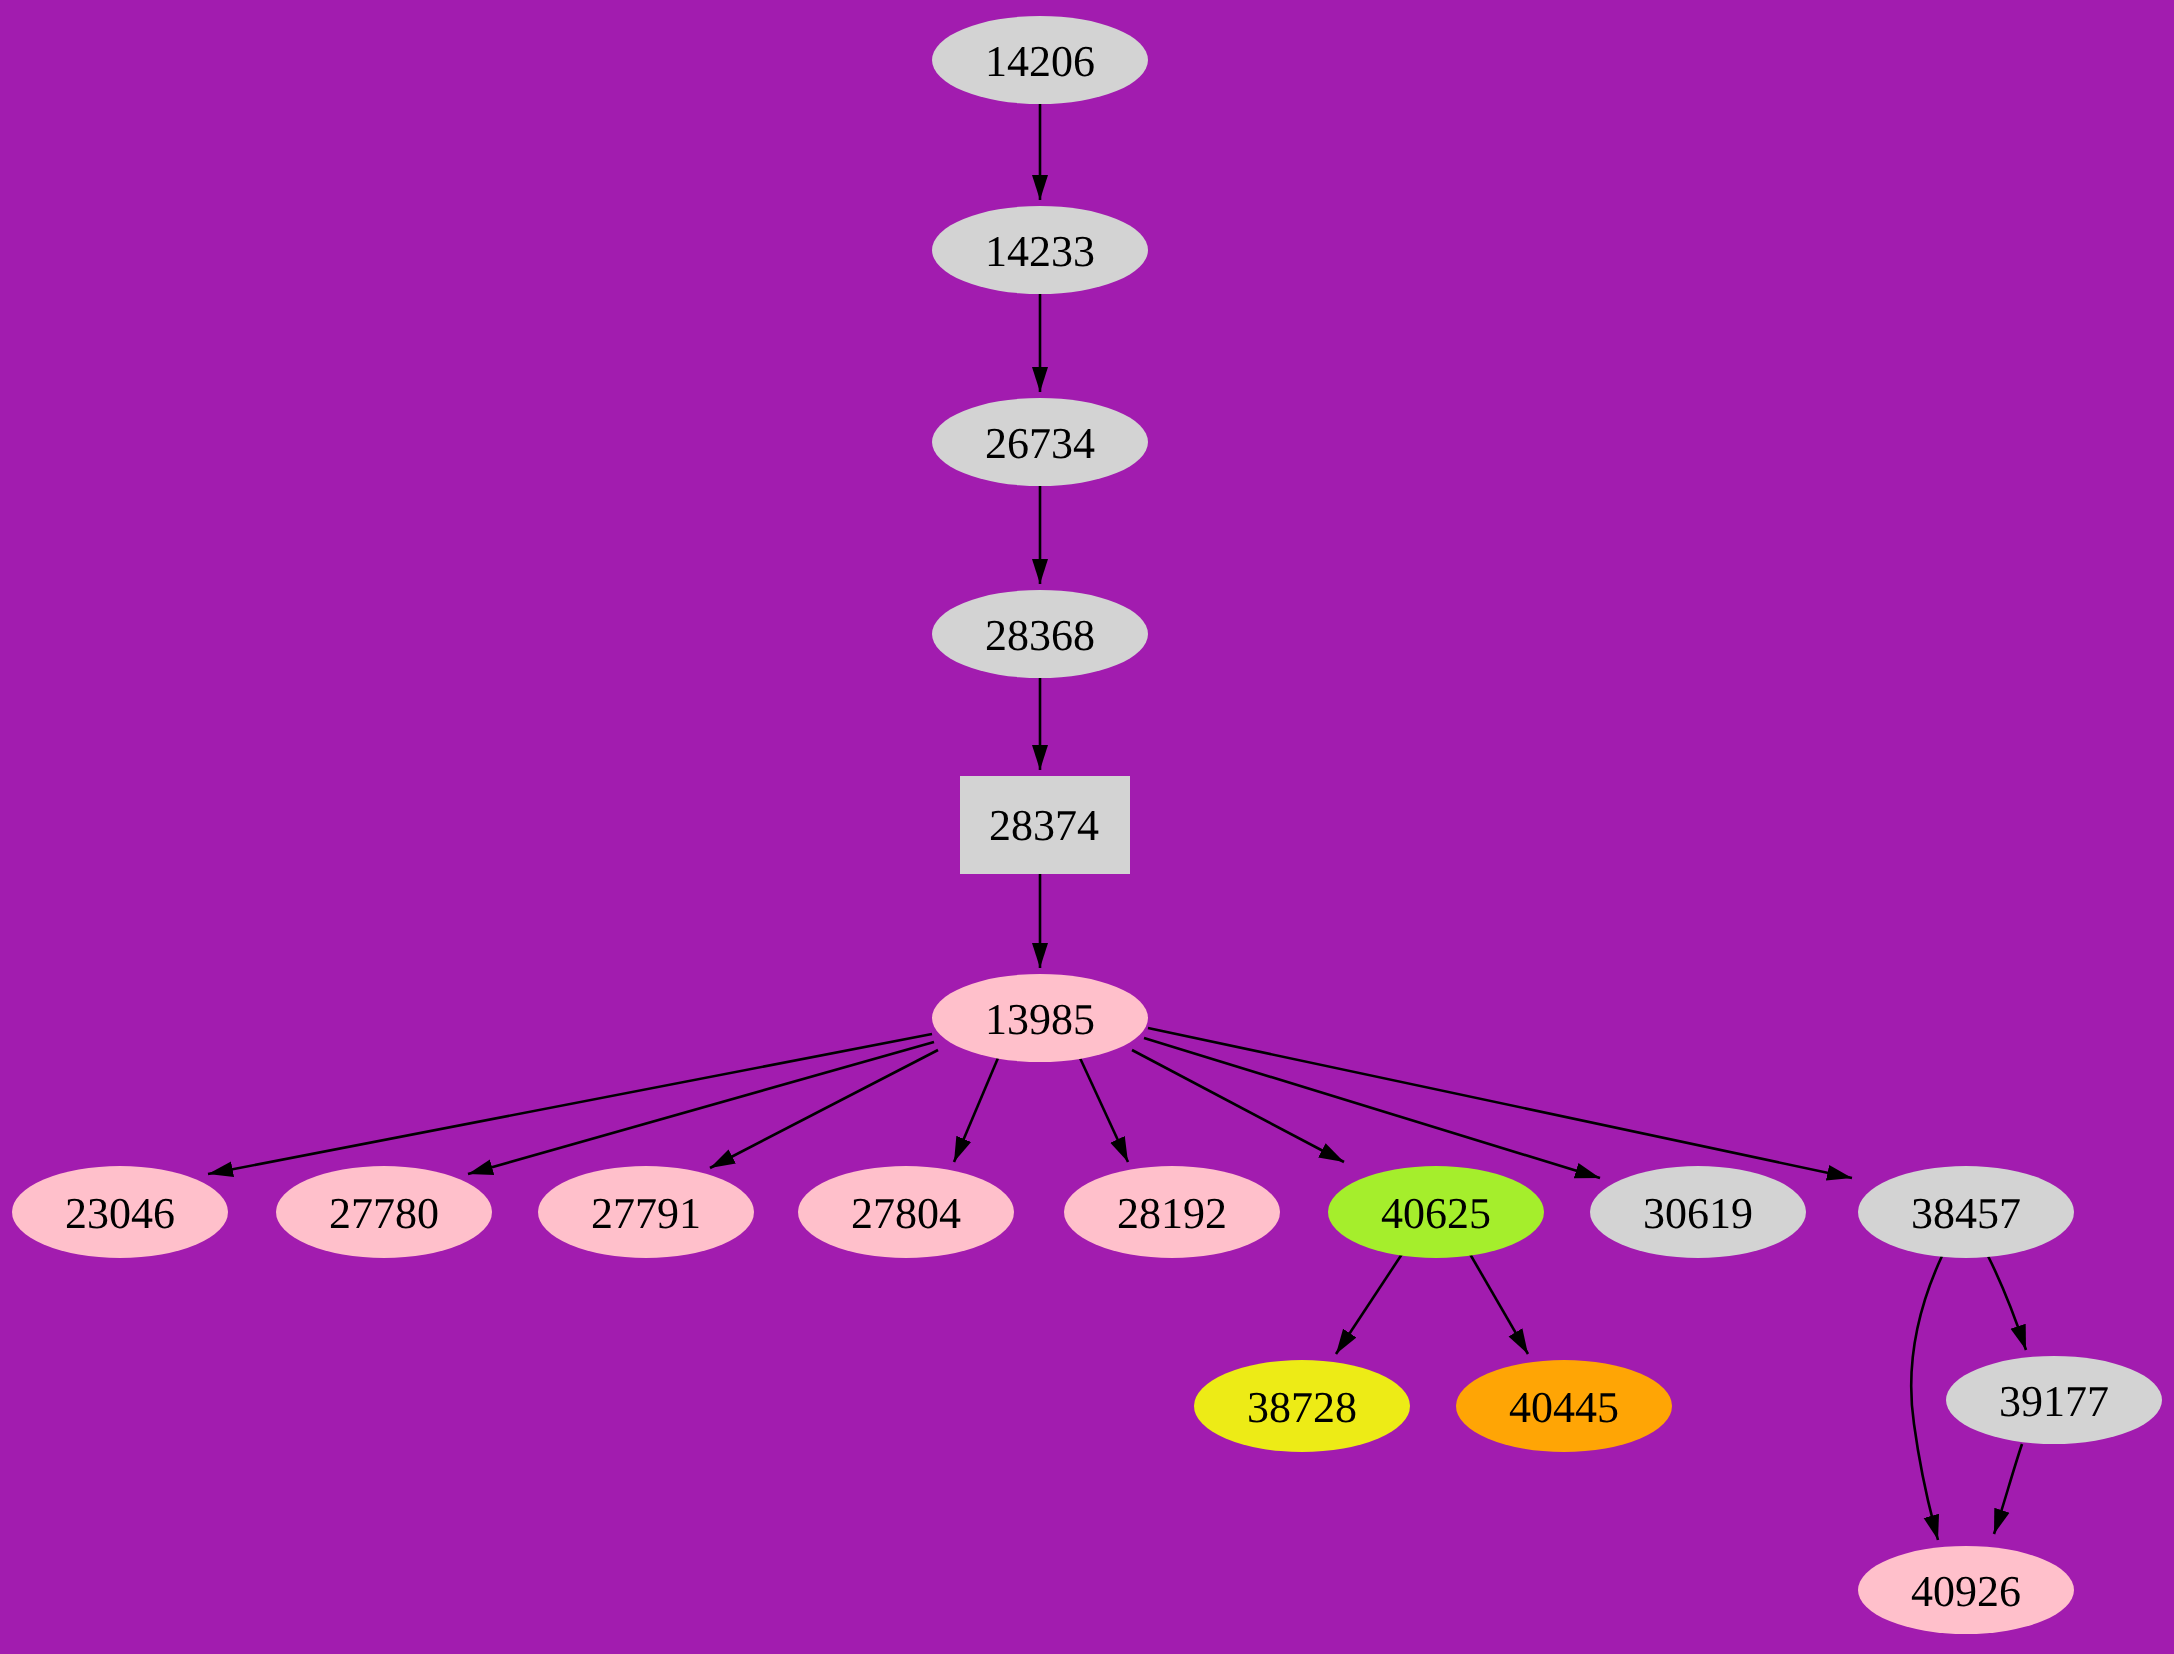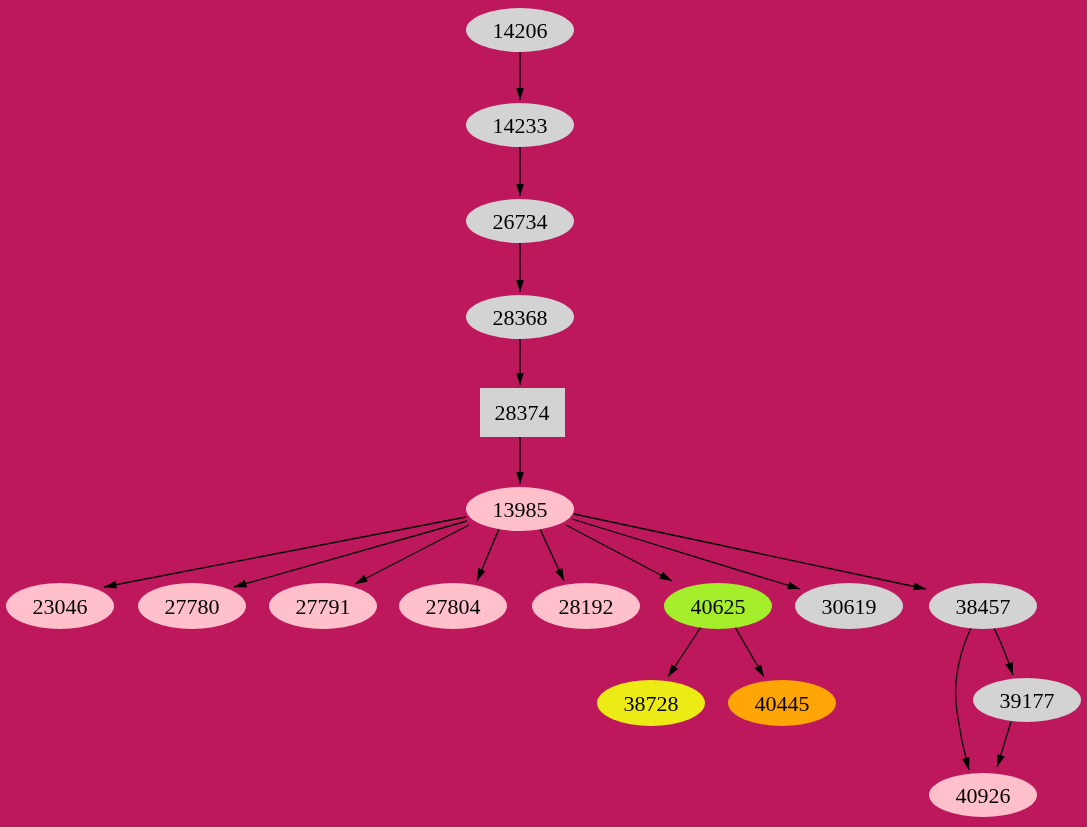--- a/index.html
+++ b/index.html
@@ -4,21 +4,21 @@
 <style>
   html, body {
     margin: 0;
     padding: 0;
     background: #ffffff;
   }
   .canvas {
     position: relative;
     width: 1087px;
     height: 827px;
-    background: #be185d;
+    background: #a21caf;
     overflow: hidden;
   }
   svg { display: block; }
   .edge {
     fill: none;
     stroke: #000000;
     stroke-width: 1.3;
   }
   .arrowhead { fill: #000000; stroke: none; }
   .nlabel {

